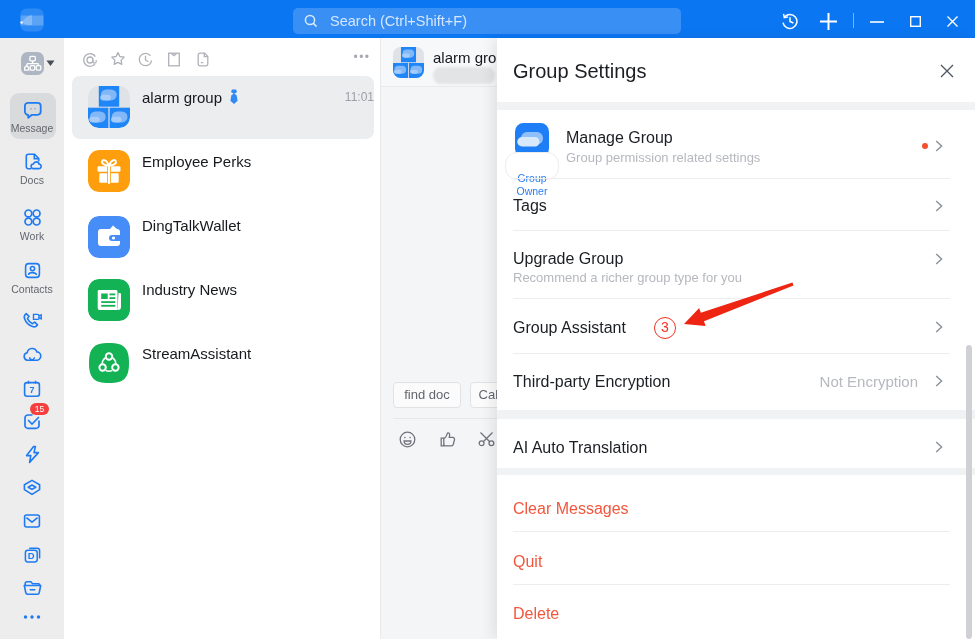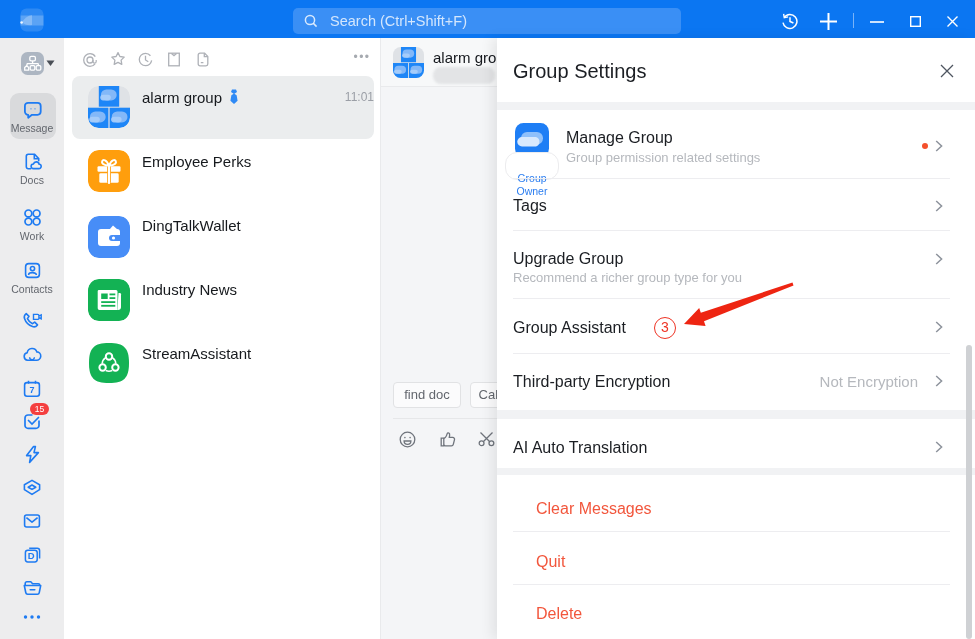--- a/index.html
+++ b/index.html
@@ -23,21 +23,21 @@
   
   #chatarea { left:381px; top:38px; width:594px; height:601px; background:#f4f5f7; }
   #chathead { left:0; top:0; width:594px; height:49px; background:#f7f8f9; border-bottom:1px solid #e9eaec; }
   .chbtn { position:absolute; top:344px; height:26px; border:1px solid #e1e2e4; background:#fbfbfc; border-radius:4px; color:#62666d; font-size:13px; line-height:24px; text-align:center; }
   
   #panel { left:497px; top:38px; width:478px; height:601px; background:#ffffff; box-shadow:-5px 0 12px rgba(0,0,0,0.08); }
   .band { position:absolute; left:0; width:478px; background:#f1f2f4; }
   .divid { position:absolute; left:16px; width:437px; height:1px; background:#ededf0; }
   .rowt { position:absolute; left:16px; font-size:16px; color:#1b1e23; white-space:nowrap; }
   .rowsub { position:absolute; left:16px; font-size:13px; color:#b5b8bd; white-space:nowrap; }
-  .redt { position:absolute; left:16px; font-size:16px; color:#f2563c; white-space:nowrap;margin-left:23px; }
+  .redt { position:absolute; left:16px; font-size:16px; color:#f2563c; white-space:nowrap; }
   .chev { position:absolute; left:438px; width:8px; height:12px; }
 </style>
 </head>
 <body>
 
 <div class="abs" id="titlebar">
 
   <svg class="abs" style="left:20px;top:8px" width="24" height="24">
     <rect x="0.5" y="0.5" width="23" height="23" rx="6" fill="#ffffff" opacity="0.14"></rect>
     <rect x="0.5" y="7.5" width="23" height="10" fill="#ffffff" opacity="0.22"></rect>

